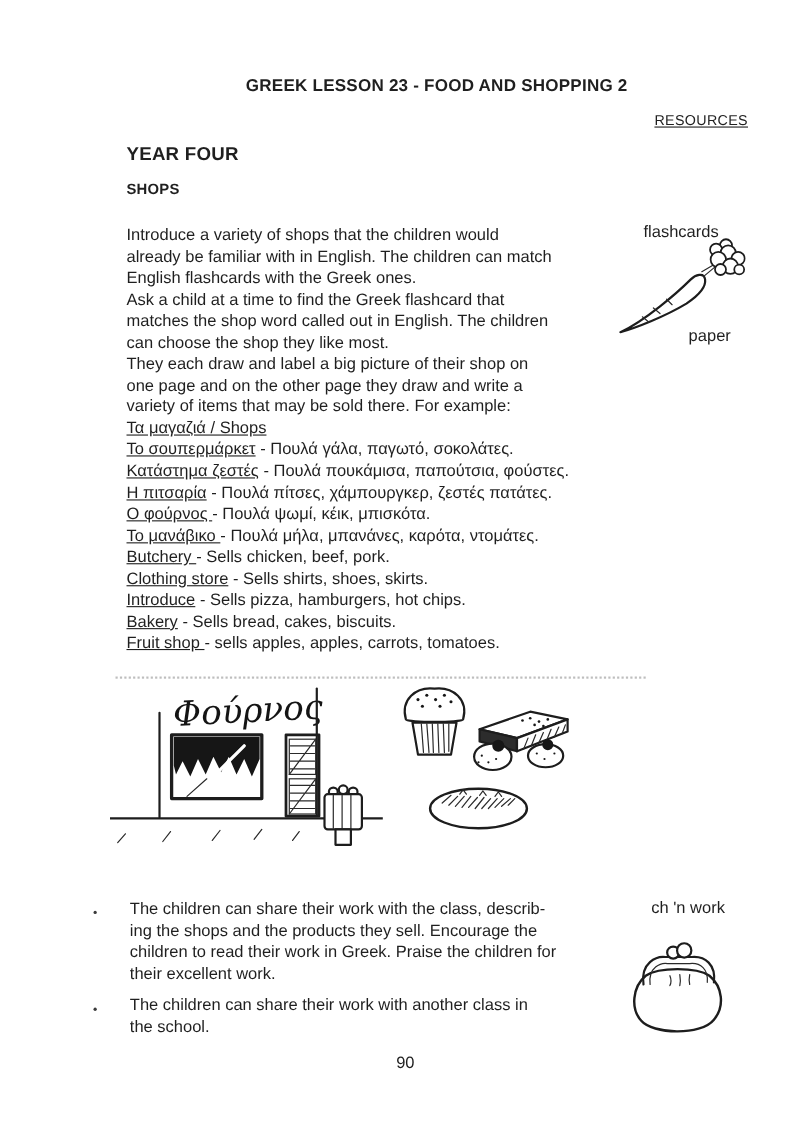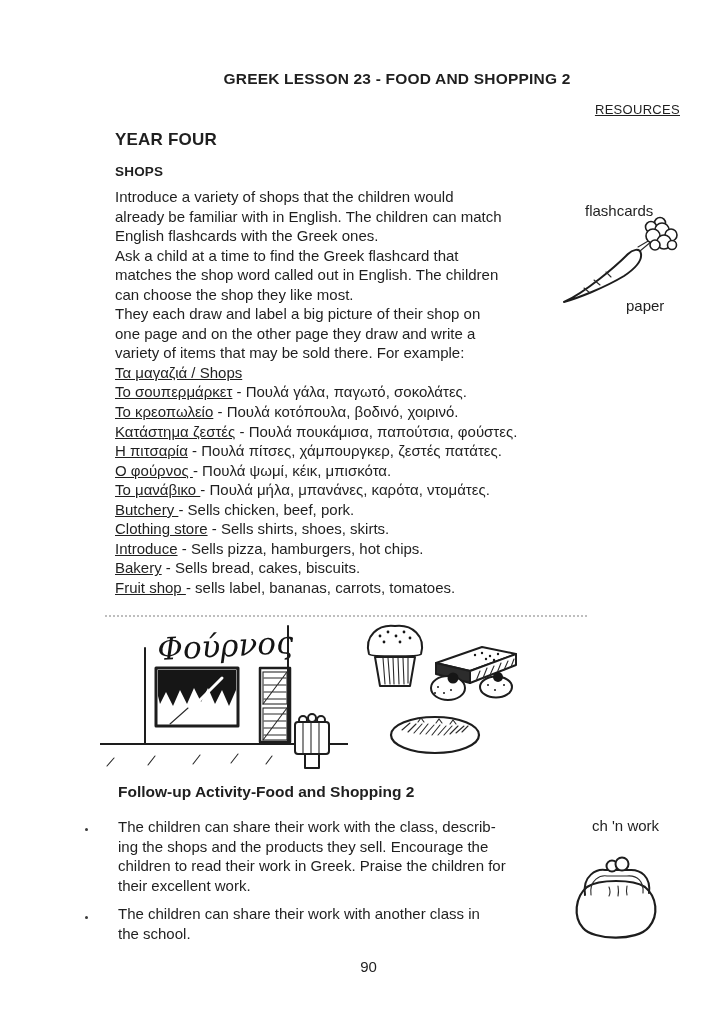--- a/index.html
+++ b/index.html
@@ -19,21 +19,21 @@
     text-align:center;
     font-size:15.5px;font-weight:bold;letter-spacing:.2px;
   }
   .resources{
     top:102px;right:57px;
     font-size:13px;letter-spacing:.3px;
     text-decoration:underline;
   }
   .year-heading{top:130px;left:115px;font-size:17px;font-weight:bold;letter-spacing:.2px;}
   .shops-heading{top:164px;left:115px;font-size:13.5px;font-weight:bold;letter-spacing:.2px;}
-  .main-col{top:187px;left:115px;width:480px;font-size:15px;line-height:19.55px;}
+  .main-col{top:204px;left:115px;width:480px;font-size:15px;line-height:19.55px;}
   .intro{white-space:pre-line;}
   .shop-row{white-space:nowrap;}
   .u{text-decoration:underline;}
   .margin-note{font-size:15px;}
   .note-flashcards{top:202px;left:585px;}
   .note-paper{top:297px;left:626px;}
   .note-chn{top:817px;left:592px;}
   .followup-heading{top:783px;left:118px;font-size:15.5px;font-weight:bold;}
   .bullet-text{left:118px;width:472px;font-size:15px;line-height:19.55px;white-space:pre-line;}
   .bullet-1{top:817px;}
@@ -66,30 +66,29 @@
 already be familiar with in English. The children can match
 English flashcards with the Greek ones.
 Ask a child at a time to find the Greek flashcard that
 matches the shop word called out in English. The children
 can choose the shop they like most.
 They each draw and label a big picture of their shop on
 one page and on the other page they draw and write a
 variety of items that may be sold there. For example:</div>
     <div class="shop-row"><span class="u">Τα μαγαζιά / Shops</span><span></span></div>
     <div class="shop-row"><span class="u">Το σουπερμάρκετ</span><span> - Πουλά γάλα, παγωτό, σοκολάτες.</span></div>
-    <div class="shop-row"><span class="u">Το κρεοπωλείο</span><span> - Πουλά κοτόπουλα, βοδινό, χοιρινό.</span></div>
     <div class="shop-row"><span class="u">Κατάστημα ζεστές</span><span> - Πουλά πουκάμισα, παπούτσια, φούστες.</span></div>
     <div class="shop-row"><span class="u">Η πιτσαρία</span><span> - Πουλά πίτσες, χάμπουργκερ, ζεστές πατάτες.</span></div>
     <div class="shop-row"><span class="u">Ο φούρνος </span><span>- Πουλά ψωμί, κέικ, μπισκότα.</span></div>
     <div class="shop-row"><span class="u">Το μανάβικο </span><span>- Πουλά μήλα, μπανάνες, καρότα, ντομάτες.</span></div>
     <div class="shop-row"><span class="u">Butchery </span><span>- Sells chicken, beef, pork.</span></div>
     <div class="shop-row"><span class="u">Clothing store</span><span> - Sells shirts, shoes, skirts.</span></div>
     <div class="shop-row"><span class="u">Introduce</span><span> - Sells pizza, hamburgers, hot chips.</span></div>
     <div class="shop-row"><span class="u">Bakery</span><span> - Sells bread, cakes, biscuits.</span></div>
-    <div class="shop-row"><span class="u">Fruit shop </span><span>- sells label, bananas, carrots, tomatoes.</span></div>
+    <div class="shop-row"><span class="u">Fruit shop </span><span>- sells apples, apples, carrots, tomatoes.</span></div>
   </div>
 
   <div class="abs margin-note note-flashcards">flashcards</div>
   <div class="abs margin-note note-paper">paper</div>
 
   <svg class="abs" style="left:556px;top:214px;" width="122" height="104" viewBox="0 0 122 104">
     <path class="s-fill" d="M8,88 C30,78 60,52 72,40 C76,36 84,33 85,40 C86,47 80,54 68,62 C48,74 22,84 8,88 Z"></path>
     <path class="s-thin" d="M28,74 L34,79 M38,66 L44,71 M50,58 L55,63"></path>
     <path class="s-thin" d="M84,37 L96,27 M82,33 L99,23"></path>
     <g>
@@ -175,21 +174,20 @@
         <circle cx="84" cy="44" r="1"></circle>
       </g>
   </svg>
 
   <svg class="abs" style="left:388px;top:710px;" width="95" height="46" viewBox="0 0 95 46">
     <ellipse class="s-fill" style="stroke-width:2.2" cx="47" cy="25" rx="44" ry="18"></ellipse>
     <path class="s-thin" d="M14,20 L22,13 M20,22 L28,14 M26,23 L34,14 M32,24 L40,14 M38,24 L46,15 M44,25 L52,15 M50,25 L58,16 M56,25 L64,16 M62,24 L70,16 M68,23 L76,16 M74,22 L80,16"></path>
     <path class="s-thin" d="M30,12 L33,8 L36,12 M48,13 L51,9 L54,13 M62,14 L65,10 L68,14"></path>
   </svg>
 
-  <div class="abs followup-heading">Follow-up Activity-Food and Shopping 2</div>
 
   <div class="abs bullet-dot dot-1"></div>
   <div class="abs bullet-text bullet-1">The children can share their work with the class, describ-
 ing the shops and the products they sell. Encourage the
 children to read their work in Greek. Praise the children for
 their excellent work.</div>
 
   <div class="abs bullet-dot dot-2"></div>
   <div class="abs bullet-text bullet-2">The children can share their work with another class in
 the school.</div>

